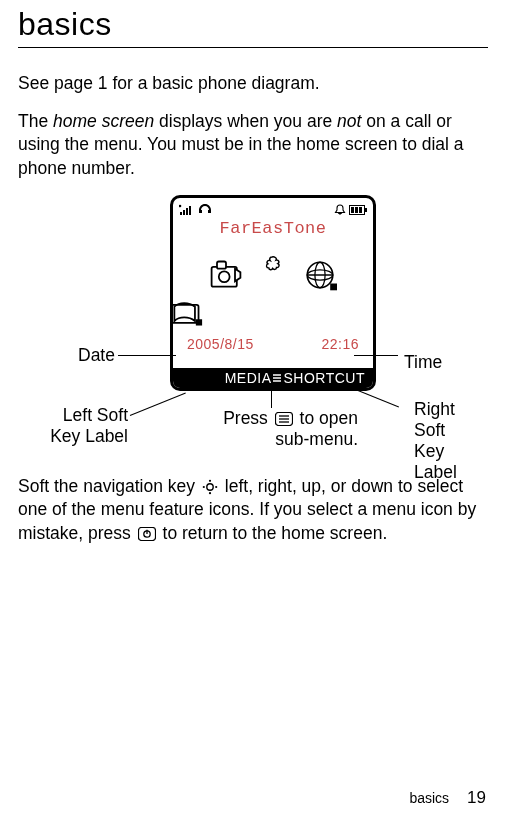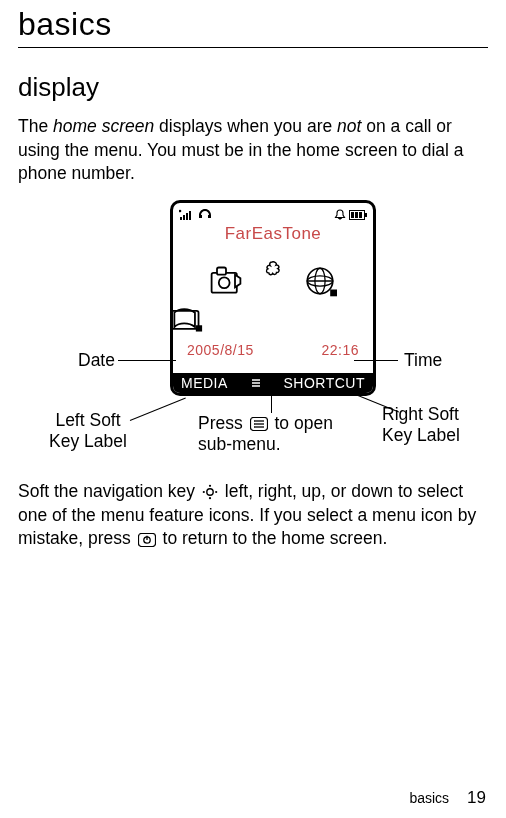--- a/index.html
+++ b/index.html
@@ -7,48 +7,48 @@
   h1{margin:0 0 4px 0;font-size:32px;font-weight:400;letter-spacing:.5px}
   .hr{border:none;border-top:1.2px solid #000;margin:0 0 24px 0}
   p{margin:0 0 14px 0;font-size:17.5px;line-height:1.35}
   h2{margin:8px 0 12px 0;font-size:26px;font-weight:400}
   .italic{font-style:italic}
   .diagram-wrap{position:relative;height:280px;margin-top:4px}
   
   .phone{position:absolute;left:152px;top:0;width:200px;height:190px;border:3px solid #000;border-radius:10px;background:#fff;overflow:hidden}
   .statusbar{height:20px;display:flex;align-items:center;justify-content:space-between;padding:2px 6px 0 6px;font-size:10px}
   .sbar-left,.sbar-right{display:flex;align-items:center;gap:3px}
-  .carrier{font-family:Liberation Sans, sans-serif;font-size:17px;color:#c84a4a;text-align:center;letter-spacing:.5px;margin-top:-1px}
+  .carrier{font-family:Liberation Mono, monospace;font-size:17px;color:#c84a4a;text-align:center;letter-spacing:.5px;margin-top:-1px}
   .icons-row{display:flex;justify-content:center;align-items:center;gap:12px;margin-top:8px;height:58px}
   .app-icon{width:36px;height:36px;display:flex;align-items:center;justify-content:center}
   .app-center{width:34px;height:34px;margin-top:-28px}
   .icons-col{position:absolute;left:50%;transform:translateX(-50%);top:56px}
   .date-time{display:flex;justify-content:space-between;padding:0 14px;font-family:Impact,"Arial Black",sans-serif;color:#c84a4a;font-size:14px;letter-spacing:.5px;margin-top:6px}
-  .softbar{position:absolute;bottom:0;left:0;right:0;height:20px;background:#000;color:#fff;display:flex;align-items:center;justify-content:space-between;padding:0 8px;font-family:Impact,"Arial Black",sans-serif;font-size:14px;letter-spacing:.5px}
+  .softbar{position:absolute;bottom:0;left:0;right:0;height:20px;background:#000;color:#fff;display:flex;align-items:center;justify-content:flex-end;padding:0 8px;font-family:Impact,"Arial Black",sans-serif;font-size:14px;letter-spacing:.5px}
   .softbar-center{color:#fff;font-size:12px}
   
   .ann{position:absolute;font-size:17.5px;line-height:1.2}
   .ann-line{position:absolute;background:#000}
   .footer{position:absolute;bottom:10px;right:20px;font-size:14px;display:flex;align-items:center;gap:18px}
   .footer .pn{font-weight:400;font-size:17px}
   svg{display:block}
   .key-icon{display:inline-block;vertical-align:middle;margin:0 2px}
   .nowrap{white-space:nowrap}
   .globe{width:34px;height:34px}
   .lower-icon{width:34px;height:34px;margin-top:6px;margin-left:-4px}
 </style>
 </head>
 <body>
 
 <div class="page">
   <h1>basics</h1>
   <hr class="hr">
 
+  <p>See page 1 for a basic phone diagram.</p>
 
-  <h2>display</h2>
 
   <p>
     <span>The </span><span class="italic">home screen</span><span> displays when you are </span><span class="italic">not</span><span> on a call or using the menu. You must be in the home screen to dial a phone number.</span>
   </p>
 
   <div class="diagram-wrap">
     <div class="phone">
       <div class="statusbar">
         <span class="sbar-left">
           <span>
@@ -129,35 +129,35 @@
               <line x1="2" y1="9" x2="10" y2="9" stroke="#fff" stroke-width="1.5"></line>
             </svg>
         </span>
         <span>SHORTCUT</span>
       </div>
     </div>
 
     <div class="ann" style="left:60px;top:150px;text-align:right">Date</div>
     <div class="ann-line" style="left:100px;top:160px;width:58px;height:1px"></div>
 
-    <div class="ann" style="left:386px;top:150px">Time</div>
+    <div class="ann" style="left:386px;top:157px">Time</div>
     <div class="ann-line" style="left:336px;top:160px;width:44px;height:1px"></div>
 
-    <div class="ann" style="left:30px;top:210px;text-align:center;width:80px">
+    <div class="ann" style="left:30px;top:210px;text-align:right;width:80px">
       <span>Left Soft</span><br><span>Key Label</span>
     </div>
     <div class="ann-line" style="left:112px;top:220px;width:60px;height:1px;transform:rotate(-22deg);transform-origin:left center"></div>
 
-    <div class="ann" style="left:364px;top:204px">
+    <div class="ann" style="left:396px;top:204px">
       <span>Right Soft</span><br><span>Key Label</span>
     </div>
     <div class="ann-line" style="left:340px;top:195px;width:44px;height:1px;transform:rotate(22deg);transform-origin:left center"></div>
 
     <div class="ann-line" style="left:253px;top:191px;width:1px;height:22px"></div>
-    <div class="ann" style="left:180px;top:213px;text-align:left;width:160px">
+    <div class="ann" style="left:180px;top:213px;text-align:right;width:160px">
       <span class="nowrap"><span>Press </span><span class="key-icon"><svg width="18" height="14" viewBox="0 0 18 14">
               <rect x="0.5" y="0.5" width="17" height="13" rx="3" fill="#fff" stroke="#000" stroke-width="1.2"></rect>
               <line x1="4" y1="4" x2="14" y2="4" stroke="#000" stroke-width="1.3"></line>
               <line x1="4" y1="7" x2="14" y2="7" stroke="#000" stroke-width="1.3"></line>
               <line x1="4" y1="10" x2="14" y2="10" stroke="#000" stroke-width="1.3"></line>
             </svg></span><span> to open</span></span><br>
       <span>sub-menu.</span>
     </div>
   </div>
 

